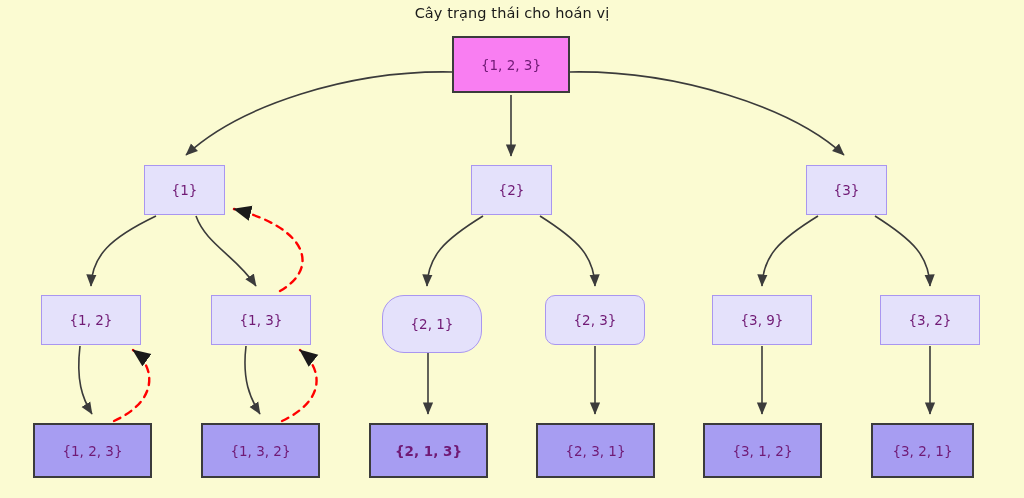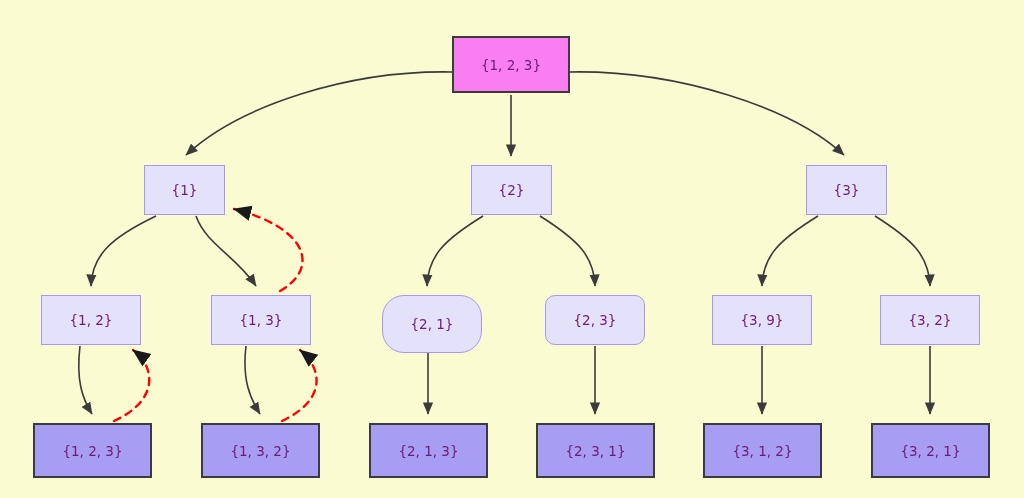--- a/index.html
+++ b/index.html
@@ -95,20 +95,21 @@
       <path d="M930,346 L930,414"></path>
     </g>
 
     <g fill="none" stroke="#ff0000" stroke-width="2.4" stroke-dasharray="7 6" stroke-linecap="round" marker-end="url(#arrowRed)">
       <path d="M114,421 C160,400 155,366 133,350"></path>
       <path d="M280,291 C320,268 308,228 234,209"></path>
       <path d="M282,421 C330,398 320,366 300,350"></path>
     </g>
   </svg>
 
+  <div class="title">Cây trạng thái cho hoán vị</div>
 
   <div class="node root" style="left:452px; top:36px; width:118px; height:57px;">
     <span>{1, 2, 3}</span>
   </div>
 
   <div class="node mid" style="left:144px; top:165px; width:81px; height:50px;">
     <span>{1}</span>
   </div>
   <div class="node mid" style="left:471px; top:165px; width:81px; height:50px;">
     <span>{2}</span>
@@ -135,26 +136,26 @@
   <div class="node mid" style="left:880px; top:295px; width:100px; height:50px;">
     <span>{3, 2}</span>
   </div>
 
   <div class="node leaf" style="left:33px; top:423px; width:119px; height:55px;">
     <span>{1, 2, 3}</span>
   </div>
   <div class="node leaf" style="left:201px; top:423px; width:119px; height:55px;">
     <span>{1, 3, 2}</span>
   </div>
-  <div class="node leaf" style="left:369px; top:423px; width:119px; height:55px;">
+  <div class="node leaf" style="left:369px; top:423px; width:119px; height:55px;font-weight:bold;">
     <span>{2, 1, 3}</span>
   </div>
   <div class="node leaf" style="left:536px; top:423px; width:119px; height:55px;">
     <span>{2, 3, 1}</span>
   </div>
   <div class="node leaf" style="left:703px; top:423px; width:119px; height:55px;">
     <span>{3, 1, 2}</span>
   </div>
-  <div class="node leaf" style="left:871px; top:423px; width:119px; height:55px;">
+  <div class="node leaf" style="left:871px; top:423px; width:103px; height:55px;">
     <span>{3, 2, 1}</span>
   </div>
 
 </div>
 
 </body></html>

